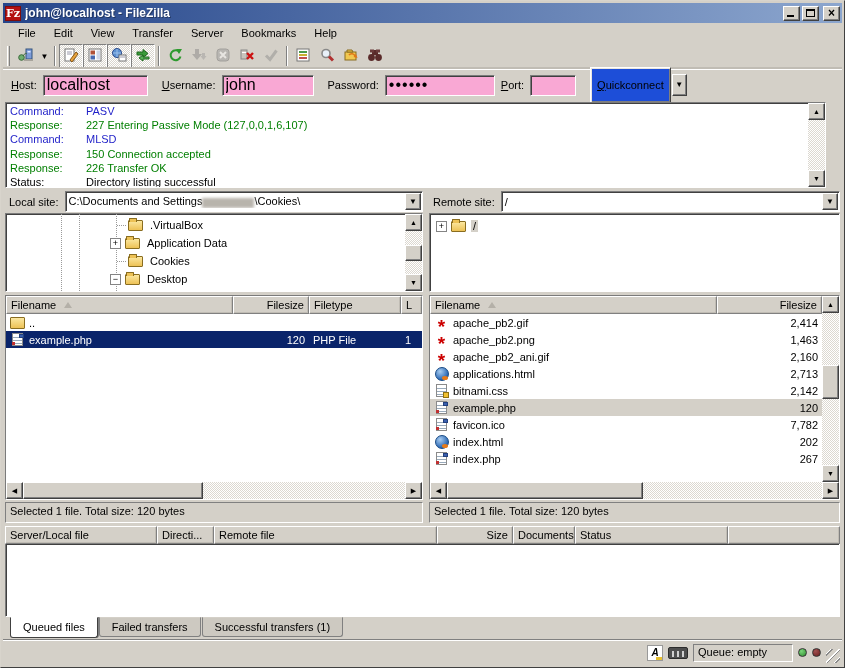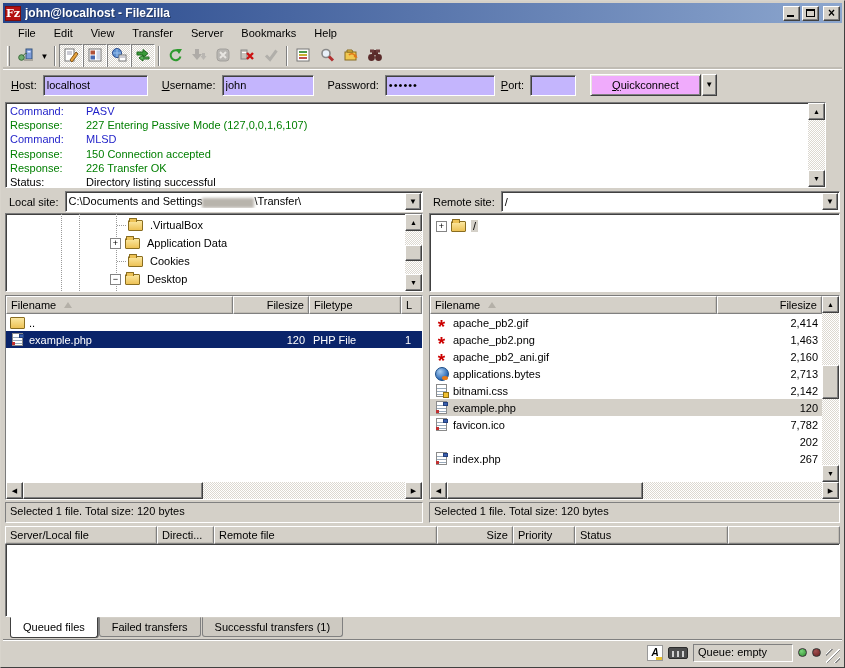--- a/index.html
+++ b/index.html
@@ -29,23 +29,23 @@
   .tb { width:24px; height:24px; display:flex; align-items:center; justify-content:center; border:1px solid transparent; }
   .tb.pressed { border-color:#808080 #fff #fff #808080;
     background-image:conic-gradient(#fff 25%, #d9d5cd 0 50%, #fff 0 75%, #d9d5cd 0); background-size:2px 2px; }
   .tb.disabled svg { filter:grayscale(1) opacity(.45); }
   .dd-arrow { width:13px; height:22px; display:flex; align-items:center; justify-content:center; font-size:8px; }
 
   
   .qcbar { height:31px; border-top:1px solid #fff; box-shadow:0 -2px 0 #c0bcb4; display:flex; align-items:center; padding-left:8px; gap:6px; flex:0 0 auto; }
   .qc-label { display:inline-block; white-space:nowrap; }
   .qc-label.ul::first-letter { text-decoration:underline; }
-  .field { background:#c4b5fd; border:1px solid; border-color:#7b7b7b #fff #fff #7b7b7b; box-shadow:inset 1px 1px 0 #404040; height:21px; padding:2px 3px; font-family:"Liberation Sans",sans-serif; font-size:11px; }
+  .field { background:#f9a8d4; border:1px solid; border-color:#7b7b7b #fff #fff #7b7b7b; box-shadow:inset 1px 1px 0 #404040; height:21px; padding:2px 3px; font-family:"Liberation Sans",sans-serif; font-size:16px; }
   .f-host{width:105px;} .f-user{width:92px;} .f-pass{width:110px; letter-spacing:1px;} .f-port{width:46px;}
-  .qc-btn { height:22px; padding:2px 21px; background:#f0abfc; border:1px solid; border-color:#fff #404040 #404040 #fff; box-shadow:inset 1px 1px 0 #e8e5e0, inset -1px -1px 0 #808080; font-size:11px; }
+  .qc-btn { height:36px; padding:2px 6px; background:#1d4ed8; border:1px solid; border-color:#fff #404040 #404040 #fff; box-shadow:inset 1px 1px 0 #e8e5e0, inset -1px -1px 0 #808080; font-size:11px; }
   .qc-btn::first-letter { text-decoration:underline; }
   .qc-btn-dd { width:15px; height:22px; background:#d4d0c8; border:1px solid; border-color:#fff #404040 #404040 #fff; box-shadow:inset -1px -1px 0 #808080; font-size:8px; text-align:center; line-height:20px; }
 
   
   .sunken { background:#fff; border:1px solid; border-color:#7b7b7b #fff #fff #7b7b7b; box-shadow:inset 1px 1px 0 #404040; }
 
   
   .log { margin:2px 16px 1px 2px; height:86px; display:flex; flex:0 0 auto; }
   .log-body { flex:1; padding:1px 4px; overflow:hidden; }
   .log-line { display:flex; line-height:14.2px; white-space:nowrap; }
@@ -327,21 +327,21 @@
       <div class="sbtn">▼</div>
     </div>
   </div>
 
   <div class="main">
 
     <div class="pane pane-left">
       <div class="site-row">
         <span class="site-label">Local site:</span>
         <div class="combo">
-          <span class="combo-text"><span>C:\Documents and Settings</span><span class="redacted"></span><span>\Transfer\</span></span>
+          <span class="combo-text"><span>C:\Documents and Settings</span><span class="redacted"></span><span>\Cookies\</span></span>
           <div class="combo-dd">▼</div>
         </div>
       </div>
       <div class="tree-panel sunken">
         <div class="tree-body">
           <div class="vline" style="left:55px"></div>
           <div class="vline" style="left:73px"></div>
           <div class="vline" style="left:110px"></div>
           <div class="tree-connector" style="left:111px; top:11px"></div>
           <div class="tree-connector" style="left:111px; top:47px"></div>
@@ -471,21 +471,21 @@
               <div class="frow">
                 <div class="cell rc-name">
                     <span class="ficon ficon-apache"></span>
                     <span>apache_pb2_ani.gif</span>
                   </div>
                 <div class="cell rc-size num">2,160</div>
               </div>
               <div class="frow">
                 <div class="cell rc-name">
                     <span class="ficon ficon-html"></span>
-                    <span>applications.bytes</span>
+                    <span>applications.html</span>
                   </div>
                 <div class="cell rc-size num">2,713</div>
               </div>
               <div class="frow">
                 <div class="cell rc-name">
                     <span class="ficon ficon-css">
                       <span class="page"></span>
                       <span class="page-mark"></span>
                     </span>
                     <span>bitnami.css</span>
@@ -508,20 +508,24 @@
                     <span class="ficon ficon-ico">
                       <span class="page"></span>
                       <span class="page-mark"></span>
                       <span class="page-dot"></span>
                     </span>
                     <span>favicon.ico</span>
                   </div>
                 <div class="cell rc-size num">7,782</div>
               </div>
               <div class="frow">
+                <div class="cell rc-name">
+                    <span class="ficon ficon-html"></span>
+                    <span>index.html</span>
+                  </div>
                 <div class="cell rc-size num">202</div>
               </div>
               <div class="frow">
                 <div class="cell rc-name">
                     <span class="ficon ficon-php">
                       <span class="page"></span>
                       <span class="page-mark"></span>
                       <span class="page-dot"></span>
                     </span>
                     <span>index.php</span>
@@ -548,21 +552,21 @@
       <div class="pane-status">Selected 1 file. Total size: 120 bytes</div>
     </div>
   </div>
 
   <div class="queue">
     <div class="lheader">
       <div class="hcell qc-file">Server/Local file</div>
       <div class="hcell qc-dir">Directi...</div>
       <div class="hcell qc-remote">Remote file</div>
       <div class="hcell qc-size right">Size</div>
-      <div class="hcell qc-pri">Priority</div>
+      <div class="hcell qc-pri">Documents</div>
       <div class="hcell qc-status">Status</div>
       <div class="hcell qc-rest"></div>
     </div>
     <div class="q-rows"></div>
   </div>
 
   <div class="tabs">
     <div class="tab active">Queued files</div>
     <div class="tab">Failed transfers</div>
     <div class="tab">Successful transfers (1)</div>

